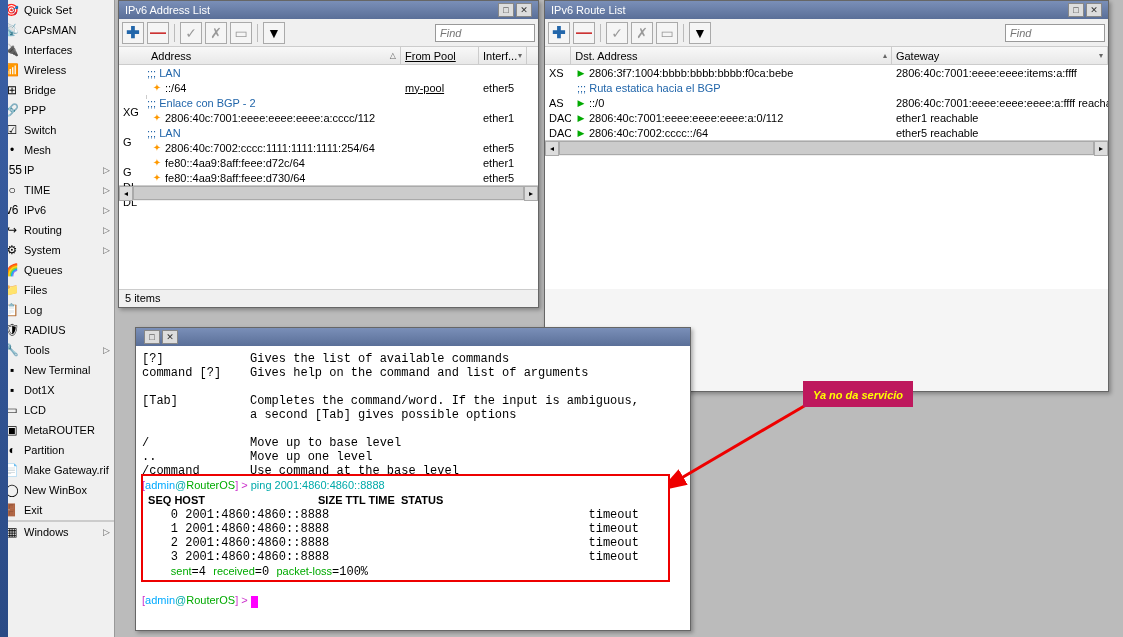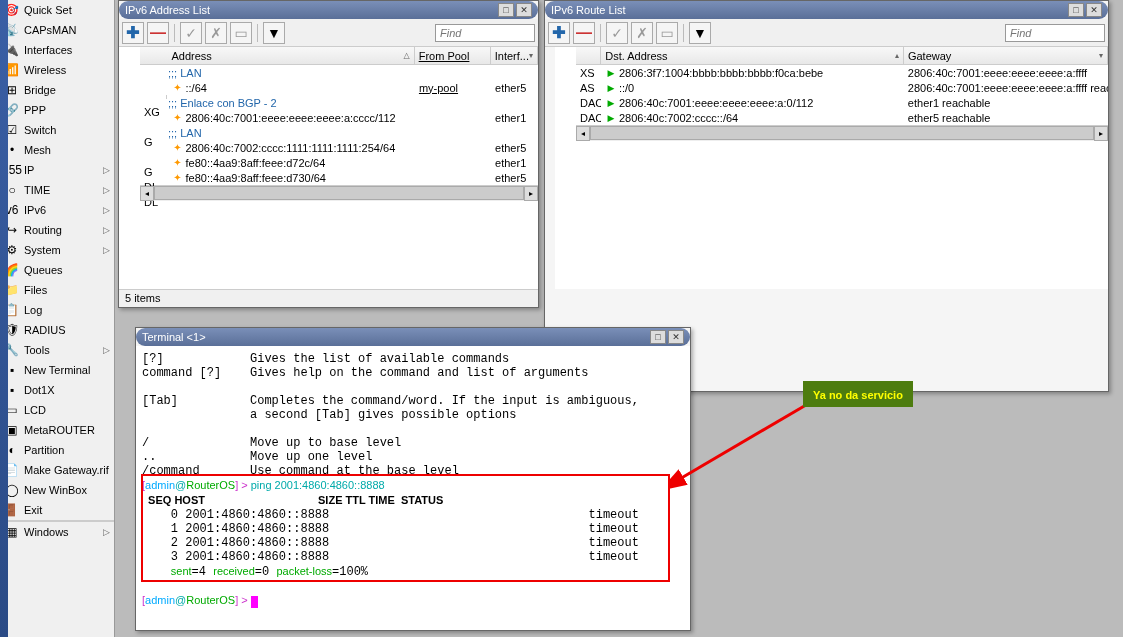--- a/index.html
+++ b/index.html
@@ -8,66 +8,66 @@
 .sidebar { position: absolute; left: 0; top: 0; width: 115px; height: 637px; background: #f0f0f0; border-right: 1px solid #999; }
 .sidebar-item { display: flex; align-items: center; padding: 2px 4px; height: 20px; cursor: pointer; }
 .sidebar-sep { border-top: 1px solid #ccc; margin: 0; }
 .sidebar-icon { width: 16px; height: 16px; margin-right: 4px; display: inline-flex; align-items: center; justify-content: center; font-size: 12px; }
 .sidebar-label { flex: 1; white-space: nowrap; }
 .sidebar-sub { font-size: 9px; color: #666; margin-left: auto; }
 
 .left-strip { position: absolute; left: 0; top: 0; width: 8px; height: 637px; background: linear-gradient(#3a5fa5, #2a4a85); z-index: 50; }
 
 .window { position: absolute; background: #f5f5f5; border: 1px solid #666; box-shadow: 2px 2px 4px rgba(0,0,0,0.3); }
-.titlebar { background: linear-gradient(#7a8fb8, #5a6f98); color: #fff; padding: 2px 6px; display: flex; align-items: center; height: 18px; border-radius: 9px; }
+.titlebar { background: linear-gradient(#7a8fb8, #5a6f98); color: #fff; padding: 2px 6px; display: flex; align-items: center; height: 18px; }
 .titlebar-text { flex: 1; font-size: 11px; font-weight: normal; }
 .titlebar-btns { display: flex; gap: 0; }
 .titlebar-btn { width: 16px; height: 14px; background: #ddd; border: 1px solid #888; margin-left: 2px; font-size: 9px; display: flex; align-items: center; justify-content: center; color: #333; cursor: pointer; }
 
 .toolbar { background: #f0f0f0; padding: 3px; display: flex; gap: 3px; align-items: center; border-bottom: 1px solid #ccc; height: 28px; }
 .tb-btn { width: 22px; height: 22px; border: 1px solid #aaa; background: #f5f5f5; display: flex; align-items: center; justify-content: center; cursor: pointer; font-size: 14px; }
 .tb-btn.plus { color: #26a; font-weight: bold; font-size: 16px; }
 .tb-btn.minus { color: #c33; font-weight: bold; font-size: 16px; }
 .tb-sep { width: 1px; height: 18px; background: #bbb; margin: 0 2px; }
 .find-box { margin-left: auto; width: 100px; height: 18px; border: 1px solid #999; padding: 0 4px; color: #aaa; font-style: italic; }
 
-.grid { background: #fff; overflow: auto; padding-left: 21px; }
+.grid { background: #fff; overflow: auto; }
 .grid-header { display: flex; background: linear-gradient(#f8f8f8, #e8e8e8); border-bottom: 1px solid #ccc; height: 18px; position: sticky; top: 0; }
 .grid-header-cell { border-right: 1px solid #ccc; padding: 2px 4px; font-size: 11px; display: flex; align-items: center; position: relative; }
 .grid-header-cell .sort { margin-left: auto; font-size: 8px; color: #666; }
 .grid-row { display: flex; height: 15px; align-items: center; border-bottom: 0px solid transparent; }
 .grid-row.comment { color: #26a; font-style: normal; }
 .grid-cell { padding: 0 4px; font-size: 11px; white-space: nowrap; overflow: hidden; display: flex; align-items: center; gap: 2px; }
 
 .statusbar { background: #f0f0f0; border-top: 1px solid #ccc; padding: 2px 6px; height: 18px; font-size: 11px; }
 
 
 #win-addr { left: 118px; top: 0; width: 421px; height: 308px; }
 #win-addr .grid { height: 242px; }
 .col-a-flag { width: 28px; margin-top: 48px; }
 .col-a-addr { width: 254px; }
 .col-a-pool { width: 78px; text-decoration: underline; }
 .col-a-int { width: 48px; }
 
 
 #win-route { left: 544px; top: 0; width: 565px; height: 392px; }
-#win-route .grid { height: 242px; margin-left: 10px; }
+#win-route .grid { height: 242px; }
 .col-r-flag { width: 32px; }
 .col-r-dst { width: 426px; }
 .col-r-gw { width: 286px; gap: 36px; }
 
 
 #win-term { left: 135px; top: 327px; width: 556px; height: 304px; }
 .terminal-body { background: #fff; font-family: 'Courier New', monospace; font-size: 12px; padding: 6px; line-height: 14px; white-space: pre; overflow: hidden; height: 284px; position: relative; }
 .t-blue { color: #0af; }
 .t-teal { color: #0aa; }
 .t-mag { color: #c3c; }
 .t-green { color: #0a0; }
 .redbox { position: absolute; border: 2px solid #e00; left: 141px; top: 474px; width: 529px; height: 108px; z-index: 100; pointer-events: none; }
-.redlabel { position: absolute; left: 803px; top: 381px; background: #4d7c0f; color: #ff0; font-weight: bold; font-size: 16px; padding: 4px 10px; z-index: 102; }
+.redlabel { position: absolute; left: 803px; top: 381px; background: #be185d; color: #ff0; font-weight: bold; font-size: 16px; padding: 4px 10px; z-index: 102; font-style: italic; }
 
 .hscroll { height: 16px; background: #eee; border-top: 1px solid #ccc; display: flex; }
 .hscroll .thumb { background: #ccc; border: 1px solid #aaa; height: 14px; }
 .hscroll .arr { width: 14px; background: #ddd; border: 1px solid #aaa; font-size: 8px; display:flex; align-items:center; justify-content:center;}
 .flag-icon { width:12px; height:12px; display:inline-flex; align-items:center; justify-content:center; font-size:10px;}
 .addr-icon { color:#f90; font-size:10px;}
 .route-icon { color:#0a0; font-size:9px;}
 .cursor-block { display:inline-block; width:7px; height:12px; background:#f0f; vertical-align:text-bottom;}
 svg.arrow { position:absolute; z-index:101; pointer-events:none;}
 </style>
@@ -310,21 +310,24 @@
         </div>
       <div class="grid-header-cell col-r-gw">
           <span>Gateway</span>
           <span class="sort">▾</span>
         </div>
     </div>
     <div id="route-rows">
         <div class="grid-row">
           <div class="grid-cell col-r-flag">XS</div>
           <div class="grid-cell col-r-dst"><span class="flag-icon route-icon">▶</span>2806:3f7:1004:bbbb:bbbb:bbbb:f0ca:bebe</div>
-          <div class="grid-cell col-r-gw">2806:40c:7001:eeee:eeee:eeee:a:ffff</div>
+          <div class="grid-cell col-r-gw">2806:40c:7001:eeee:eeee:items:a:ffff</div>
+        </div>
+        <div class="grid-row comment">
+          <div class="grid-cell" style="padding-left:32px">;;; Ruta estatica hacia el BGP</div>
         </div>
         <div class="grid-row">
           <div class="grid-cell col-r-flag">AS</div>
           <div class="grid-cell col-r-dst"><span class="flag-icon route-icon">▶</span>::/0</div>
           <div class="grid-cell col-r-gw">2806:40c:7001:eeee:eeee:eeee:a:ffff reachable ether1</div>
         </div>
         <div class="grid-row">
           <div class="grid-cell col-r-flag">DAC</div>
           <div class="grid-cell col-r-dst"><span class="flag-icon route-icon">▶</span>2806:40c:7001:eeee:eeee:eeee:a:0/112</div>
           <div class="grid-cell col-r-gw">ether1 reachable</div>
@@ -338,21 +341,20 @@
     <div class="hscroll">
         <div class="arr">◂</div>
         <div class="thumb" style="flex:1"></div>
         <div class="arr">▸</div>
       </div>
   </div>
 </div>
 
 <div class="window" id="win-term">
   <div class="titlebar">
-    <span class="titlebar-text">Terminal &lt;1&gt;</span>
     <div class="titlebar-btns">
       <div class="titlebar-btn">□</div>
       <div class="titlebar-btn">✕</div>
     </div>
   </div>
   <div class="terminal-body" id="term-body">[?]            Gives the list of available commands
 command [?]    Gives help on the command and list of arguments
 
 [Tab]          Completes the command/word. If the input is ambiguous,
                a second [Tab] gives possible options

